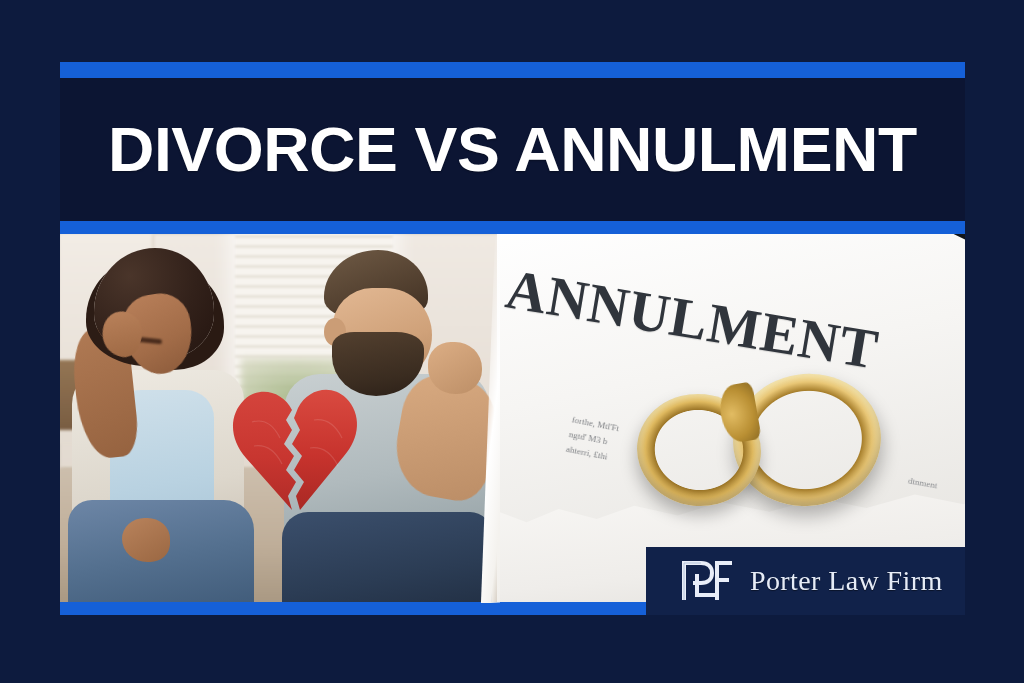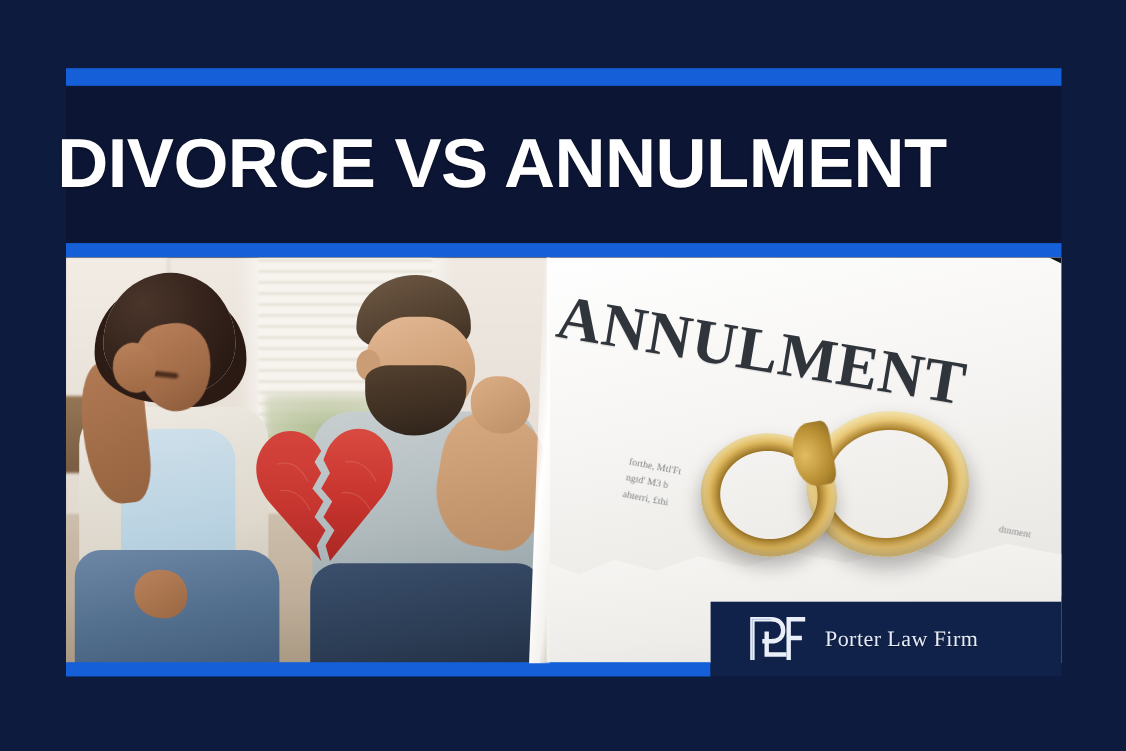--- a/index.html
+++ b/index.html
@@ -61,20 +61,21 @@
 
   
   .headline-band {
     position: absolute;
     left: 60px;
     top: 78px;
     width: 905px;
     height: 143px;
     display: flex;
     align-items: center;
+    justify-content: center;
   }
   .headline {
     color: #ffffff;
     font-family: "Liberation Sans", sans-serif;
     font-weight: 700;
     font-size: 63px;
     letter-spacing: -0.5px;
     line-height: 1;
     white-space: nowrap;
     transform: scaleX(1.02);
@@ -493,21 +494,21 @@
     width: 56px;
     height: 44px;
     margin-left: 32px;
     flex: 0 0 auto;
   }
   .logo-mark svg { display: block; width: 100%; height: 100%; }
   .logo-text {
     margin-left: 16px;
     color: #e6ecf7;
     font-family: "Liberation Serif", serif;
-    font-size: 20px;
+    font-size: 28px;
     letter-spacing: 0.4px;
     white-space: nowrap;
     text-shadow: 0 1px 1px rgba(0,0,0,0.45);
   }
 </style>
 </head>
 <body>
 
 <div id="stage">
 

